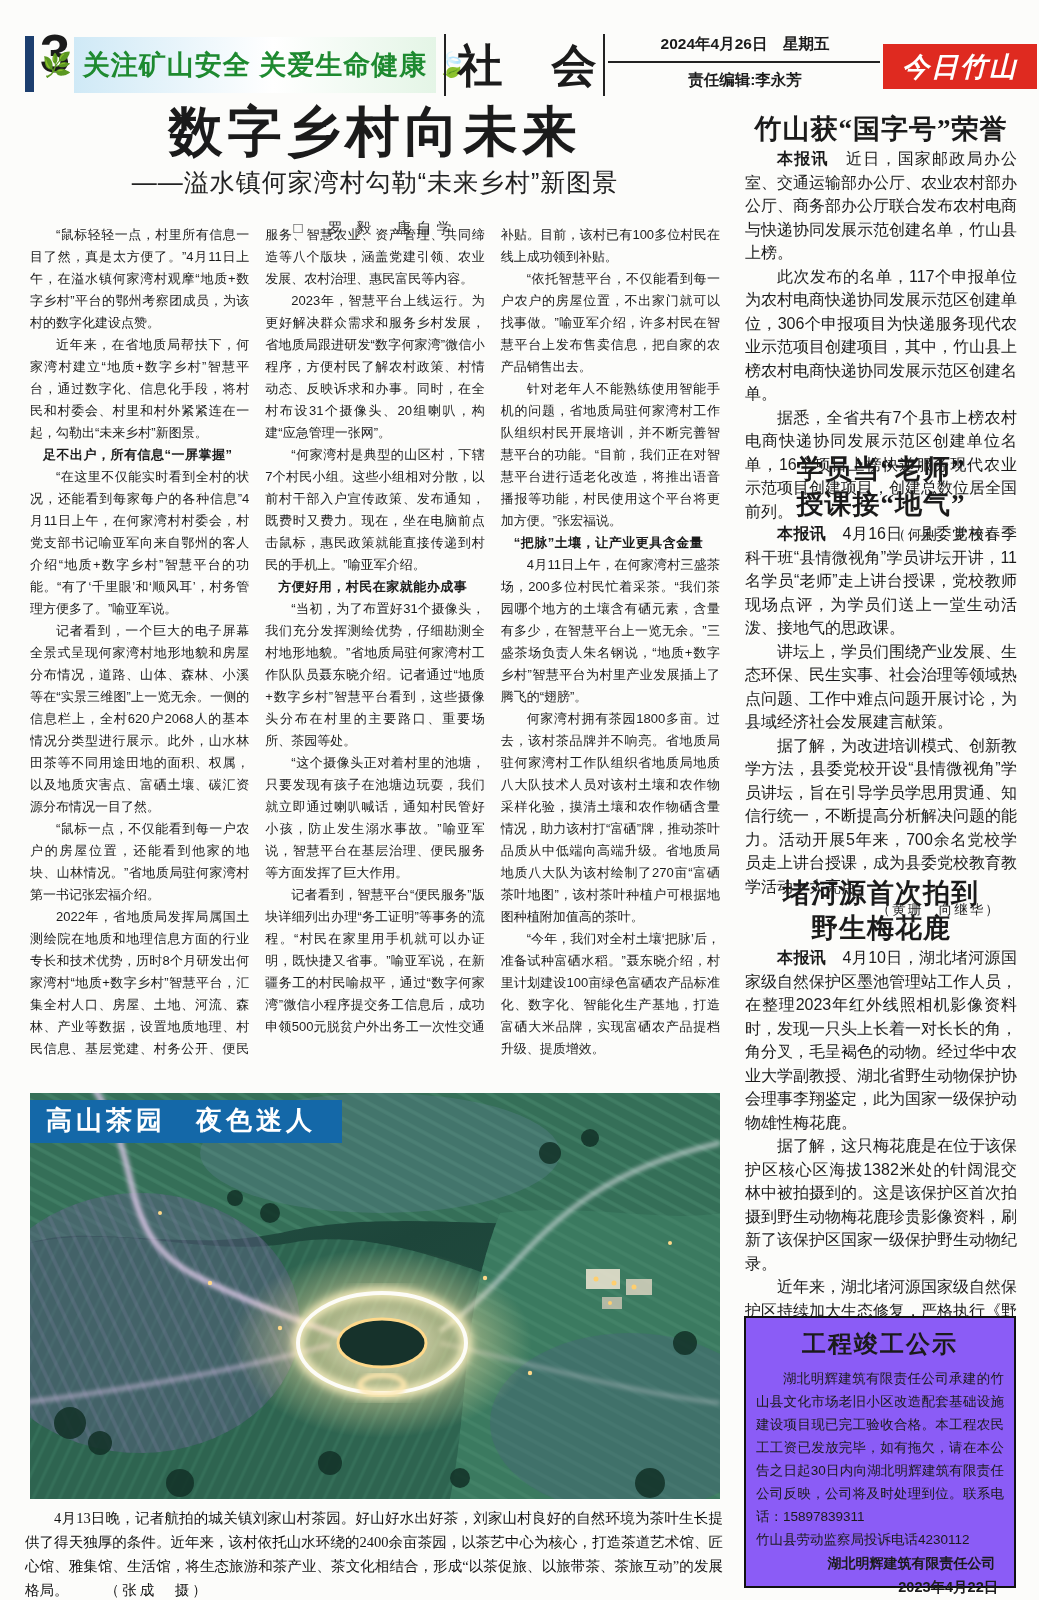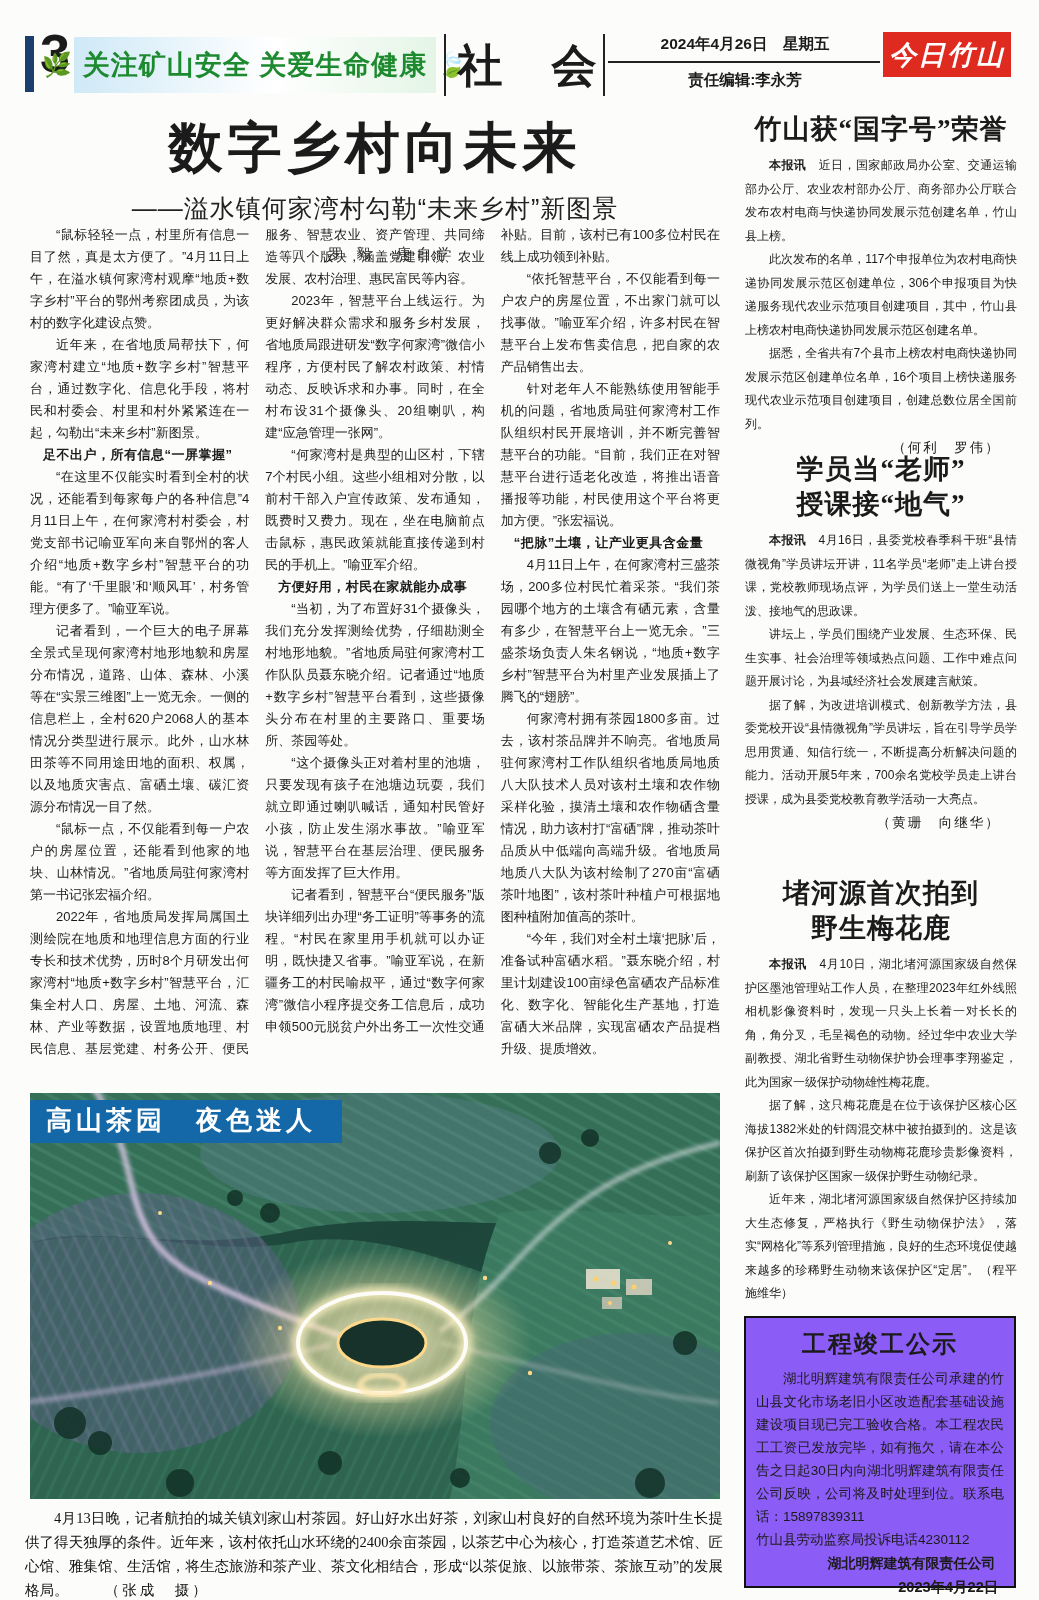--- a/index.html
+++ b/index.html
@@ -14,37 +14,37 @@
     background:linear-gradient(90deg,#cfe9f6 0%,#ffffff 55%,#e4f5e6 100%);
     display:flex;align-items:center;justify-content:center;gap:10px;}
   .banner-text{font-size:27px;font-weight:900;color:#1e8a30;letter-spacing:1px;white-space:nowrap;}
   .leaf{font-size:24px;color:#4db34d;line-height:1;}
   .v-div{position:absolute;top:34px;width:2px;height:62px;background:#222;}
   .section-title{position:absolute;left:452px;top:36px;width:152px;text-align:center;
     font-size:45px;font-weight:700;font-family:"Liberation Serif",serif;letter-spacing:2px;white-space:nowrap;}
   .date-line{position:absolute;left:612px;top:34px;width:266px;text-align:center;font-size:15.5px;font-weight:700;}
   .date-rule{position:absolute;left:608px;top:61px;width:272px;height:2px;background:#222;}
   .editor-line{position:absolute;left:612px;top:70px;width:266px;text-align:center;font-size:15.5px;font-weight:700;}
-  .masthead{position:absolute;left:883px;top:32px;width:128px;height:45px;background:#df2a20;
+  .masthead{position:absolute;left:883px;top:44px;width:154px;height:45px;background:#df2a20;
     color:#fff;display:flex;align-items:center;justify-content:center;
     font-family:"Liberation Serif",serif;font-style:italic;font-weight:900;font-size:27px;letter-spacing:2px;}
   
   .headline{position:absolute;left:30px;top:102px;width:690px;text-align:center;}
-  .headline h1{margin:16px;font-size:54px;font-weight:900;letter-spacing:5px;line-height:58px;}
+  .headline h1{margin:0;font-size:54px;font-weight:900;letter-spacing:5px;line-height:58px;}
   .headline .sub{margin-top:6px;font-size:25px;letter-spacing:1px;color:#222;}
   .headline .byline{margin-top:20px;font-size:15px;letter-spacing:5px;color:#333;}
   .article-body{position:absolute;left:30px;top:224px;width:690px;height:842px;
     column-count:3;column-gap:16px;font-size:13px;line-height:22px;text-align:justify;overflow:hidden;}
   .article-body p{margin:0;text-indent:2em;}
   .article-body p.sub-h{font-weight:900;text-indent:1em;letter-spacing:.5px;}
   
   .side-art{position:absolute;left:745px;width:272px;}
   .side-title{font-weight:900;font-size:27px;line-height:35px;text-align:center;
     font-family:"Liberation Serif",serif;letter-spacing:1px;}
-  .side-body{margin-top:7px;font-size:12px;line-height:23.5px;text-align:justify;}
+  .side-body{margin-top:0;font-size:16px;line-height:23.5px;text-align:justify;}
   .side-body p{margin:0;text-indent:2em;}
   .lead{font-weight:900;}
   .sig{text-align:right;padding-right:1.2em;font-size:13.5px;line-height:24px;letter-spacing:2px;}
   
   .notice{position:absolute;left:744px;top:1316px;width:272px;height:272px;border:2px solid #111;
     box-sizing:border-box;padding:6px 10px;background:#8b5cf6;}
   .notice-title{text-align:center;font-size:24px;font-weight:900;margin:4px 0 7px;letter-spacing:2px;}
   .notice-body p{margin:0;font-size:13.5px;line-height:23px;text-align:justify;}
   .notice-body p:first-child{text-indent:2em;}
   .notice-company{font-weight:900;text-align:right;padding-right:.6em;font-size:14px;line-height:24px;}

